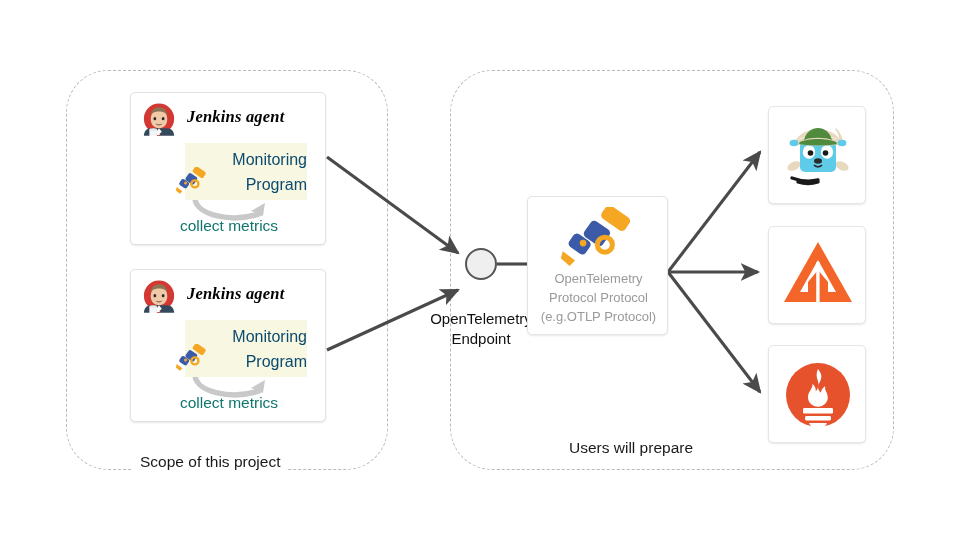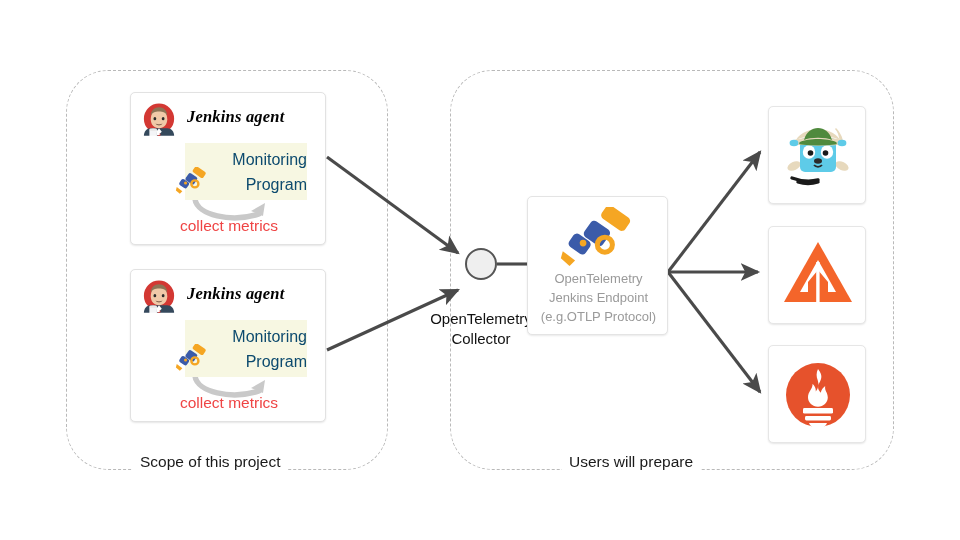--- a/index.html
+++ b/index.html
@@ -23,21 +23,21 @@
 
   .scope-label{
     position:absolute;
     font-size:15.5px;color:#1a1a1a;
     white-space:nowrap;
     background:#ffffff;
     padding:0 7px;
     line-height:20px;
   }
   #scope-left-label{left:133px;top:452px;}
-  #scope-right-label{left:562px;top:452px;}
+  #scope-right-label{left:562px;top:438px;}
 
   
   .agent-card{
     position:absolute;
     width:196px;height:153px;
     background:#ffffff;
     border:1px solid #e2e2e2;
     border-radius:5px;
     box-shadow:0 1px 2px rgba(0,0,0,.10);
     box-sizing:border-box;
@@ -72,21 +72,21 @@
   }
   .otel-mini{
     position:absolute;left:44px;top:74px;width:34px;height:28px;z-index:2;
   }
 
   .curve-arrow{
     position:absolute;left:56px;top:104px;width:110px;height:28px;z-index:0;
   }
   .collect-label{
     position:absolute;left:0;top:124px;width:196px;
-    text-align:center;font-size:15.5px;color:#ef4444;
+    text-align:center;font-size:15.5px;color:#0f766e;
   }
 
   
   #hub-circle{
     position:absolute;left:465px;top:248px;
     width:32px;height:32px;border-radius:50%;
     background:#efefef;border:2.2px solid #555555;
     box-sizing:border-box;
   }
   #protocol-label{
@@ -227,35 +227,35 @@
       <path d="M8 2C10 18 44 26 72 17" fill="none" stroke="#c9c9c9" stroke-width="5.5" stroke-linecap="round"></path>
       <path d="M78 6l-2 13-12-5z" fill="#c9c9c9"></path>
     </svg>
 
     <div class="collect-label">collect metrics</div>
   </div>
 
   <div id="hub-circle"></div>
   <div id="protocol-label">
     <div>OpenTelemetry</div>
-    <div>Collector</div>
+    <div>Endpoint</div>
   </div>
 
   <div id="collector-box">
     <svg id="collector-logo" viewBox="0 0 92 74">
       <rect x="49" y="4" width="34" height="18.5" rx="5" fill="#f5a623" transform="rotate(35 66 13)"></rect>
       <rect x="30" y="20" width="27" height="23" rx="5" fill="#3b5ba9" transform="rotate(35 43.5 31.5)"></rect>
       <rect x="11" y="35" width="24" height="18.5" rx="5" fill="#3b5ba9" transform="rotate(35 23 44)"></rect>
       <circle cx="53" cy="45" r="9" fill="none" stroke="#f5a623" stroke-width="6"></circle>
       <path d="M4 52l13 13-7.5 5.6L.5 60z" fill="#f5a623" transform="rotate(-8 8.5 61)"></path>
       <circle cx="27" cy="43" r="4" fill="#f5a623"></circle>
     </svg>
     <div id="collector-text">
       <div>OpenTelemetry</div>
-      <div>Jenkins Endpoint</div>
+      <div>Protocol Protocol</div>
       <div>(e.g.OTLP Protocol)</div>
     </div>
   </div>
 
   <div class="dest-card" id="dest-card-0">
     <svg class="dest-logo" viewBox="0 0 80 80">
       <path d="M14 62c8 3 18 4 26 2" stroke="#1a1a1a" stroke-width="3.4" fill="none" stroke-linecap="round"></path>
       <path d="M20 66c6 2 14 2 20 0" stroke="#1a1a1a" stroke-width="3.4" fill="none" stroke-linecap="round"></path>
       <ellipse cx="16" cy="50" rx="7" ry="4.2" fill="#e7d9bd" transform="rotate(-25 16 50)"></ellipse>
       <ellipse cx="64" cy="50" rx="7" ry="4.2" fill="#e7d9bd" transform="rotate(25 64 50)"></ellipse>

